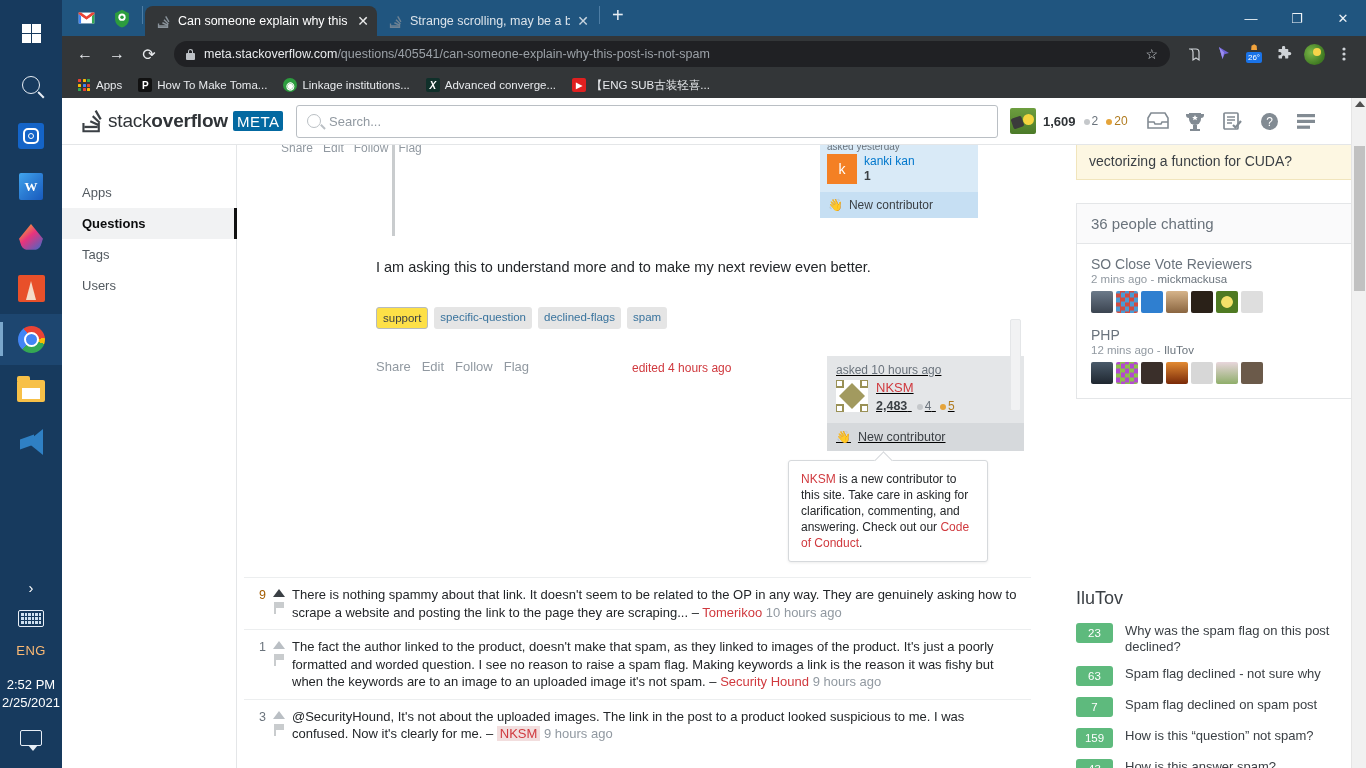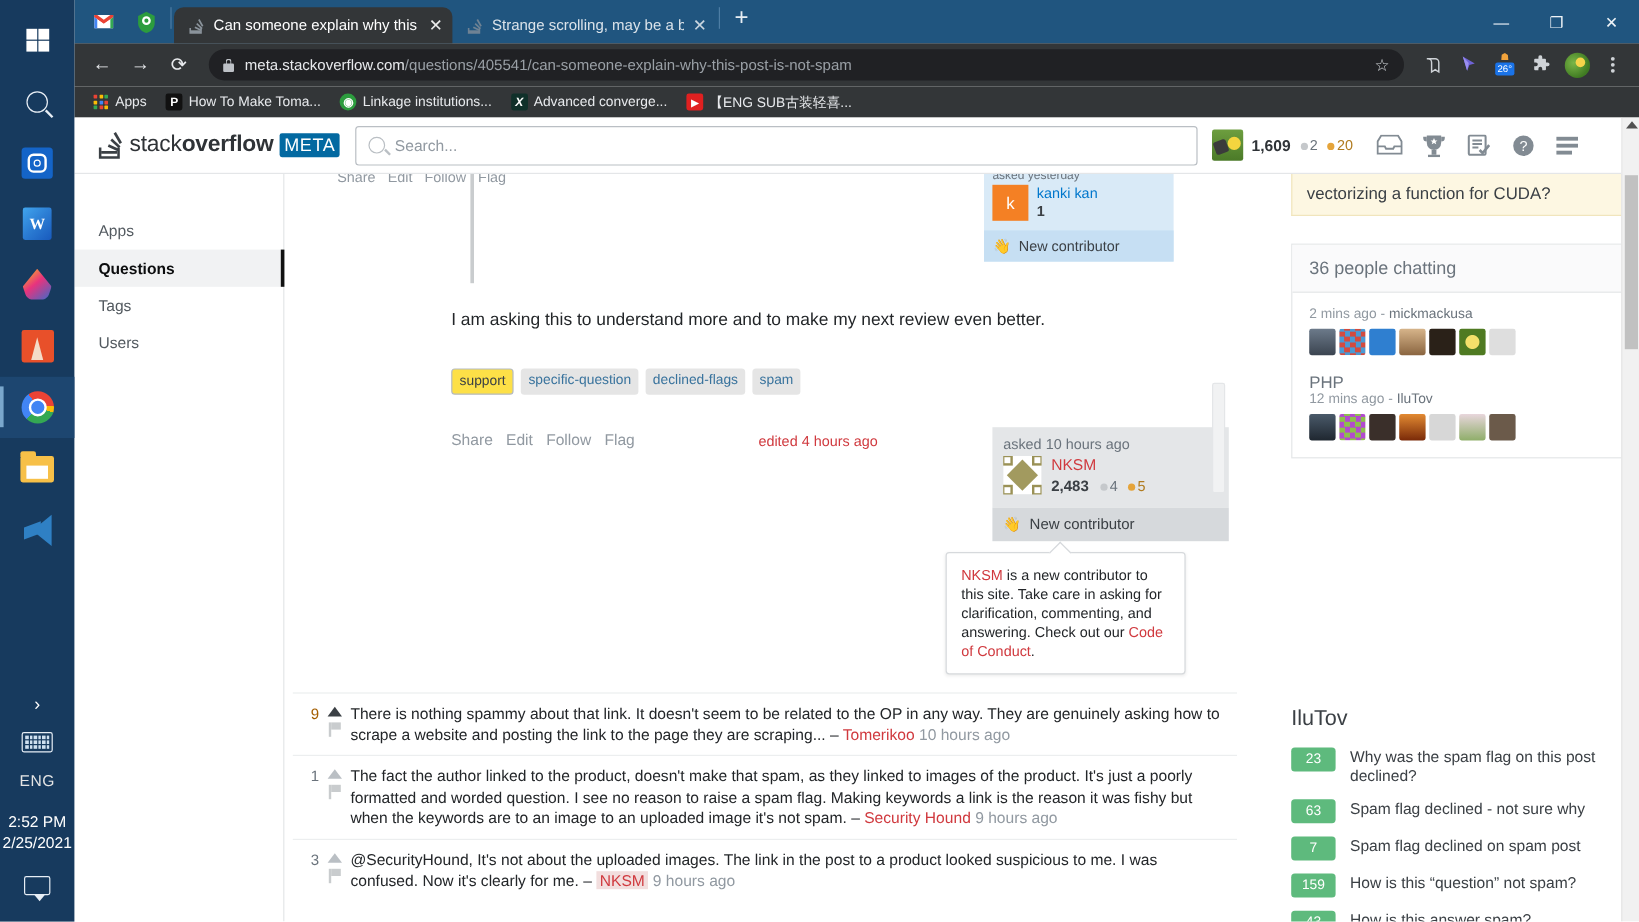--- a/index.html
+++ b/index.html
@@ -65,21 +65,21 @@
       border-top:13px solid transparent;border-bottom:13px solid transparent;border-right:16px solid #2f80c4;}
   .vscode .v2 { position:absolute; left:2px; top:8px; width:14px;height:10px;
       background:#2f80c4; transform: skewY(-20deg);}
   .tray { position: absolute; bottom: 0; left: 0; width: 62px;
       display:flex; flex-direction: column; align-items:center; }
   .tray-chev { color:#fff; font-size: 15px; padding: 12px 0 14px; }
   .kbd { width: 26px; height: 17px; border: 1.6px solid #e7eef6; border-radius: 2px;
       display:grid; grid-template-columns: repeat(6,1fr); grid-template-rows: repeat(3,1fr);
       gap:1px; padding:2px; margin-bottom: 16px;}
   .kbd i { background:#cfe0f0; display:block; }
-  .tray-lang { color:#e5e5e5; font-size: 13px; letter-spacing:.4px; margin-bottom: 18px;}
+  .tray-lang { color:#fdba74; font-size: 13px; letter-spacing:.4px; margin-bottom: 18px;}
   .tray-clock { color:#fff; font-size: 13px; line-height: 18px; text-align:center; margin-bottom: 18px;}
   .tray-bubble { width: 22px; height: 16px; border:1.6px solid #e7eef6; border-radius:2px;
       position:relative; margin-bottom: 22px;}
   .tray-bubble::after { content:""; position:absolute; left:7px; bottom:-6px; width:0;height:0;
       border-left:5px solid transparent;border-right:5px solid transparent;border-top:6px solid #e7eef6;}
 
   
   #chromewin { position: absolute; left: 62px; top: 0; width: 1304px; height: 768px;
       background: #fff; }
   #titlebar { height: 36px; background: #20557f; position: relative; display:flex; align-items:flex-end; }
@@ -211,21 +211,21 @@
   .body-para { position:absolute; left: 314px; top: 277px; font-size: 14.5px; color:#232629; }
 
   .tags { position:absolute; left: 314px; top: 325px; display:flex; gap: 6px; }
   .tag { background:#e5e5e5; color:#39739d; font-size:11.5px; padding: 4px 6px; border-radius:3px;}
   .tag.hl { background:#fde047; color:#3b4045; border: 1px solid #b6bbbf; }
 
   .meta-links2 { position:absolute; left: 314px; top: 377px; font-size: 13px; color:#9199a1;
       display:flex; gap: 11px; }
   .edited { position:absolute; left: 570px; top: 379px; font-size: 12px; color:#d0393e; }
 
-  .answer-card { position:absolute; left: 765px; top: 374px; width: 197px; }
+  .answer-card { position:absolute; left: 765px; top: 374px; width: 197px; text-decoration: underline; }
   .answer-card .hd { background:#e4e6e8; padding: 7px 9px 3px; font-size: 12px; color:#6a737c; }
   .answer-card .who { background:#e4e6e8; display:flex; gap: 8px; padding: 0 9px 9px; align-items:flex-start;}
   .answer-card .diamond { width: 32px; height: 32px; flex:0 0 32px; position:relative; }
   .answer-card .nm { color:#d0393e; font-size: 13px; line-height: 16px; }
   .answer-card .rp { font-size: 12.5px; color:#3b4045; font-weight:bold; }
   .answer-card .nc { background:#d6d9dc; display:flex; align-items:center; gap: 7px;
       padding: 7px 9px; font-size: 12.5px; color:#3b4045; }
 
   .tooltip { position:absolute; left: 726px; top: 478px; width: 200px;
       background:#fff; border:1px solid #d6d9dc; border-radius:3px; padding: 10px 12px;
@@ -703,20 +703,21 @@
     <div id="rightcol">
       <div class="hot-q-green"></div>
       <div class="hotbox">
         <div class="ln">vectorizing a function for CUDA?</div>
       </div>
 
       <div class="chatbox">
         <div class="hd">36 people chatting</div>
         <div class="body">
           <div class="room">
+            <div class="rn">SO Close Vote Reviewers</div>
             <div class="sub"><span>2 mins ago</span><span> - </span><b>mickmackusa</b></div>
             <div class="faces">
               <span class="face" style="background:linear-gradient(#6c7a8a,#3b4450)"></span>
               <span class="face" style="background:repeating-conic-gradient(#d24b3f 0 25%,#4a9ad4 0 50%) 0/9px 9px"></span>
               <span class="face" style="background:#2f7fd0"></span>
               <span class="face" style="background:linear-gradient(#d6b48a,#8a6540)"></span>
               <span class="face" style="background:#2a2118"></span>
               <span class="face" style="background:radial-gradient(circle,#f4e06a 35%,#4f7a22 40%)"></span>
               <span class="face" style="background:#dedede"></span>
             </div>

